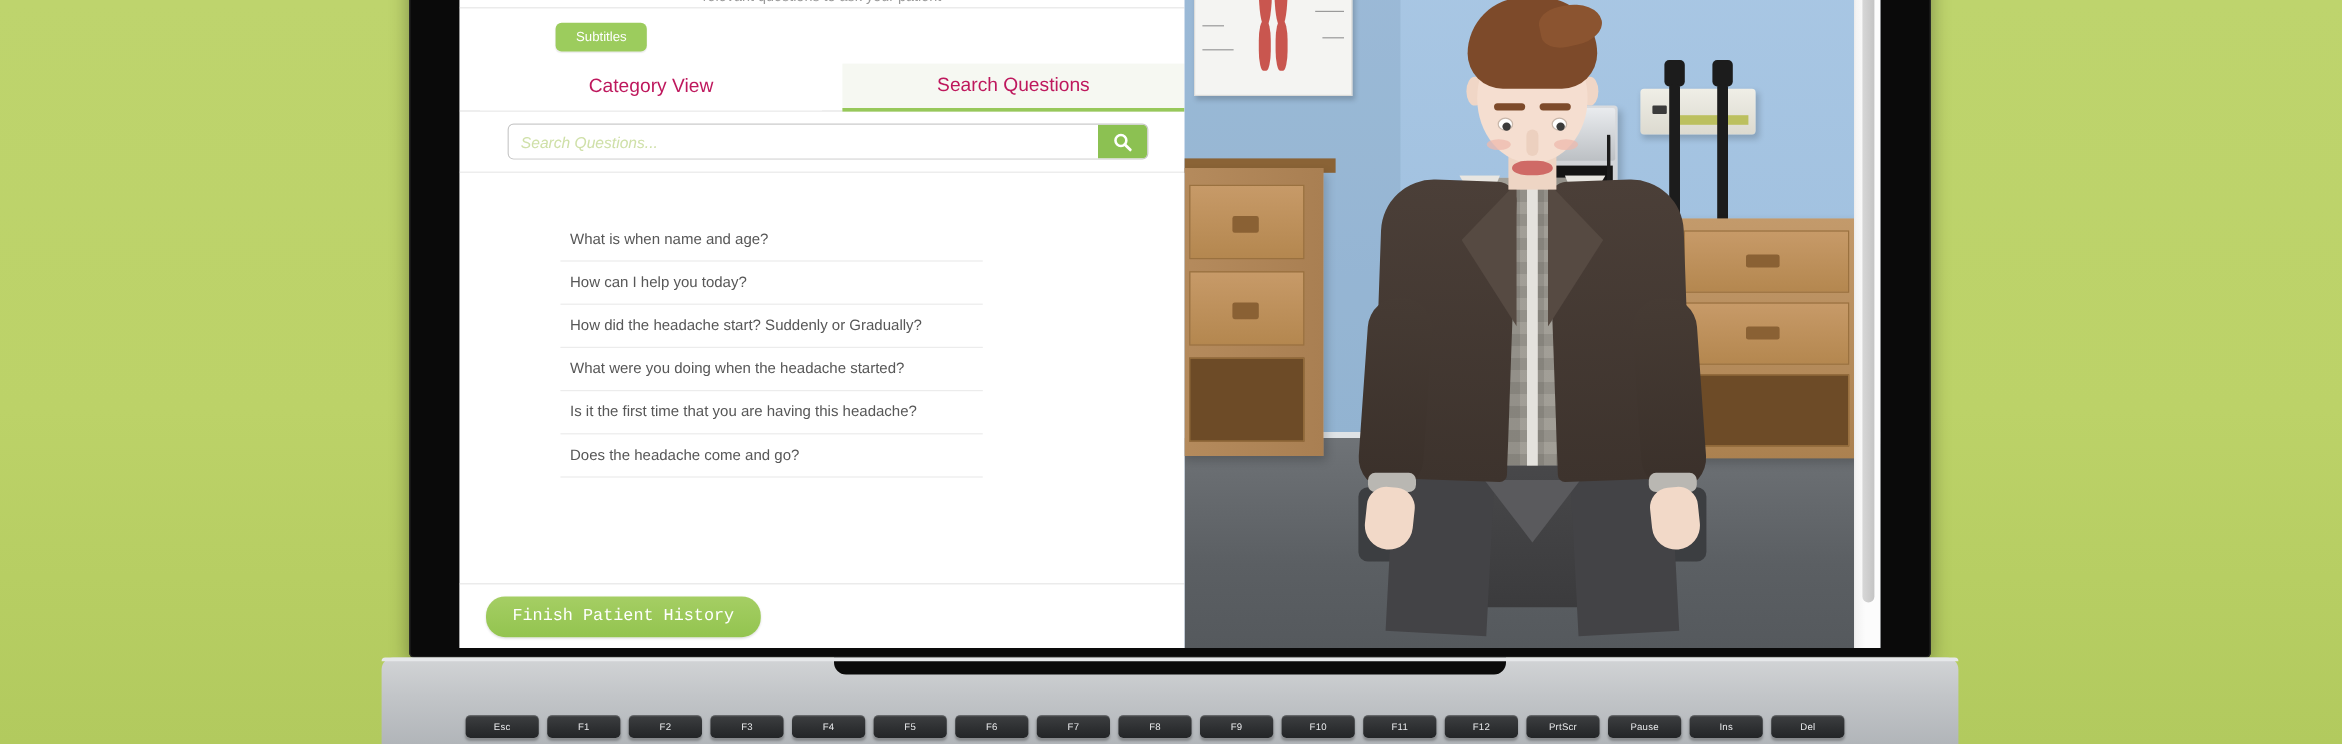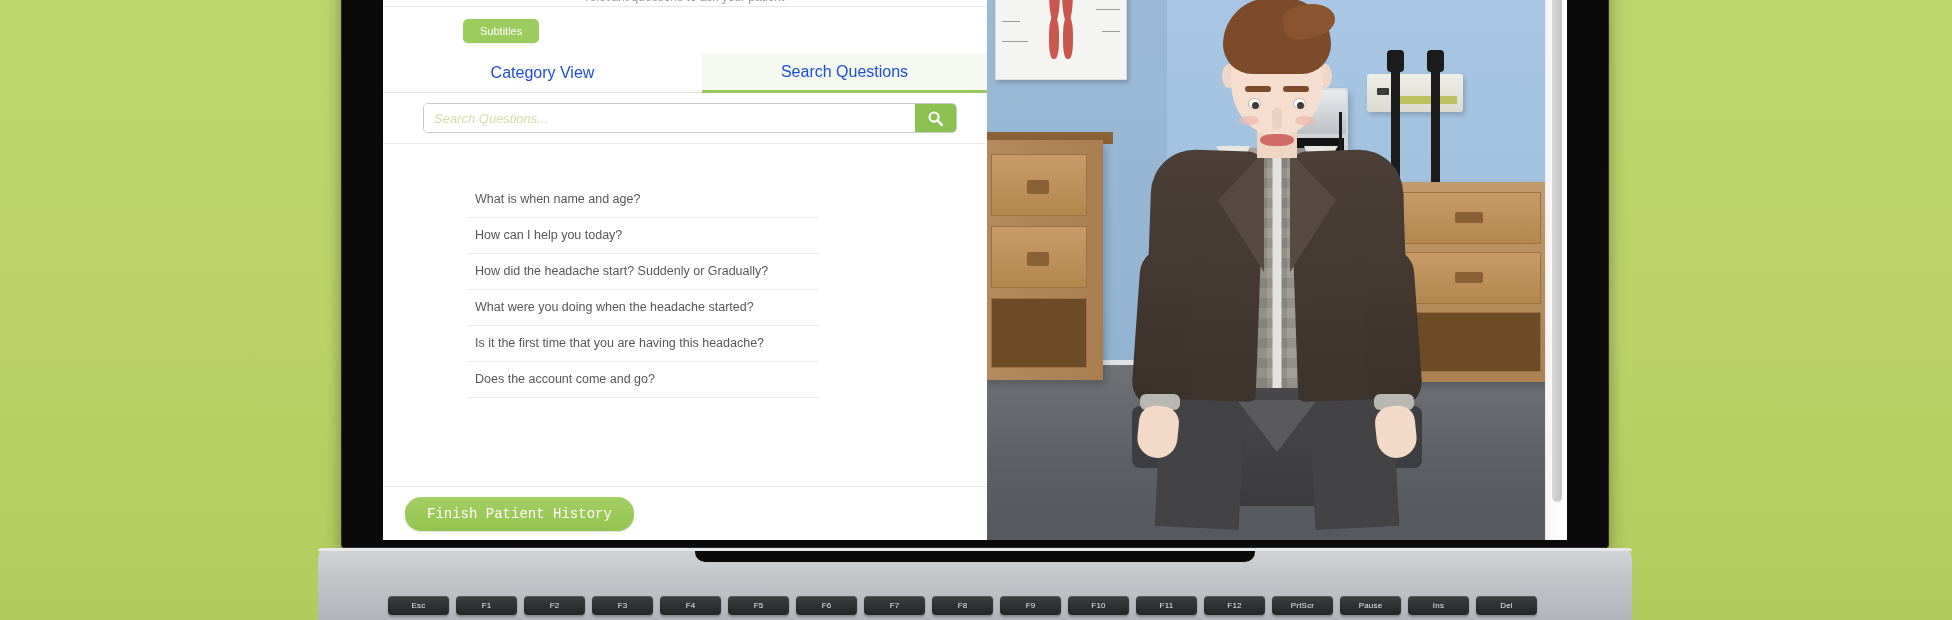--- a/index.html
+++ b/index.html
@@ -101,21 +101,21 @@
     border-radius: 5px;
     border: none;
     box-shadow: 0 1px 1px rgba(0,0,0,.08);
   }
 
   .tabs { display:flex; height: 40px; border-bottom: 1px solid #e3e3e3; }
   .tab {
     flex: 1;
     display:flex; align-items:center; justify-content:center;
     font-size: 16px;
-    color: #1d4ed8;
+    color: #be185d;
     background: #fff;
     position: relative;
     margin-left: 17px;
   }
   .tab.active {
     background: #f6f8f2;
     border-bottom: 3px solid #97c85a;
     margin-bottom:-1px;
   }
 
@@ -357,21 +357,21 @@
             </button>
           </div>
         </div>
 
         <div class="q-list">
           <div class="q-item">What is when name and age?</div>
           <div class="q-item">How can I help you today?</div>
           <div class="q-item">How did the headache start? Suddenly or Gradually?</div>
           <div class="q-item">What were you doing when the headache started?</div>
           <div class="q-item">Is it the first time that you are having this headache?</div>
-          <div class="q-item">Does the account come and go?</div>
+          <div class="q-item">Does the headache come and go?</div>
         </div>
 
         <div class="footer">
           <button class="btn-finish">Finish Patient History</button>
         </div>
       </div>
 
       <div class="panel-right">
         <div class="scene">
           <div class="wall"></div>

